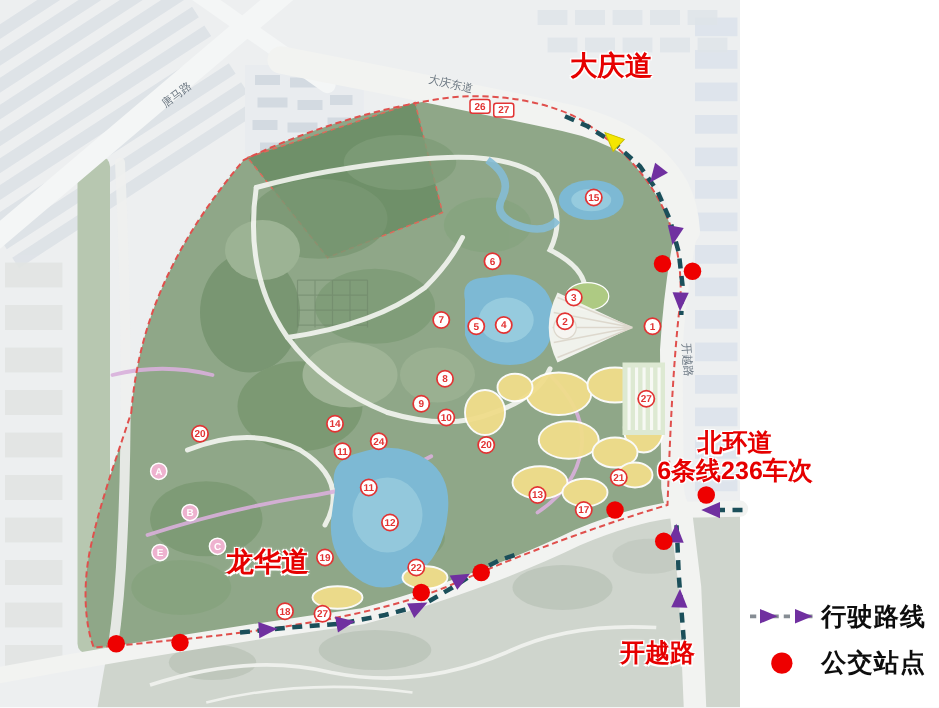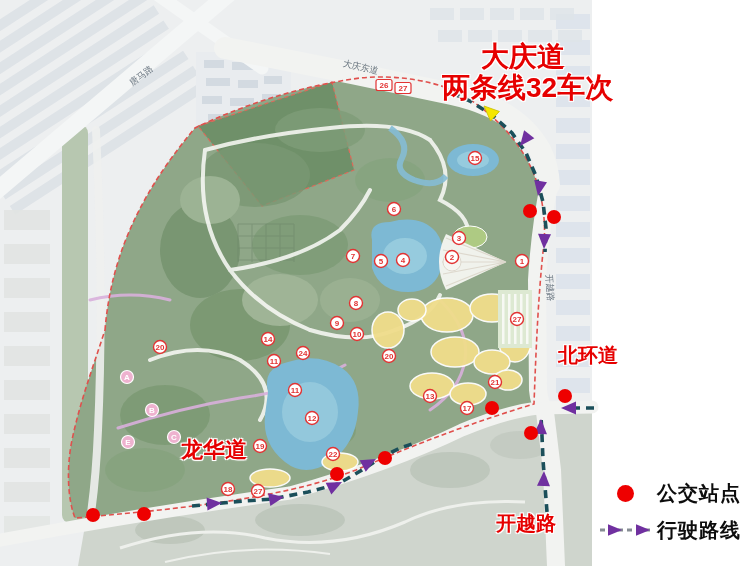--- a/index.html
+++ b/index.html
@@ -2,21 +2,21 @@
 <html><head>
 <meta charset="utf-8">
 <style>
   html,body{margin:0;padding:0;background:#ffffff;}
   #stage{position:relative;width:751px;height:566px;background:#ffffff;overflow:hidden;
          font-family:"Liberation Sans","DejaVu Sans",sans-serif;}
   svg{display:block;}
   .anno{position:absolute;text-align:center;font-weight:bold;color:#e60000;line-height:1.12;
         text-shadow:1px 1px 0 #fff,-1px -1px 0 #fff,1px -1px 0 #fff,-1px 1px 0 #fff,0 0 3px #fff;
         white-space:nowrap;}
-  #anno-daqing{left:442px;top:41px;width:162px;font-size:28px;}
+  #anno-daqing{left:408px;top:41px;width:162px;font-size:22px;}
   #anno-beihuan{left:514px;top:344px;width:148px;font-size:20px;}
   #anno-longhua{left:118px;top:438px;width:192px;font-size:22px;text-align:center;}
   #anno-kaiyue{left:452px;top:512px;width:148px;font-size:20px;}
   .legend{position:absolute;left:598px;top:480px;}
   .legend-row{display:flex;align-items:center;height:26px;margin-bottom:11px;}
   .legend-sym{width:54px;display:flex;align-items:center;justify-content:center;}
   .legend-dot{width:17px;height:17px;border-radius:50%;background:#ee0000;}
   .legend-label{font-size:20px;font-weight:bold;color:#0d0d0d;margin-left:5px;letter-spacing:1px;}
 </style>
 </head>
@@ -316,43 +316,43 @@
         <text x="152" y="412.8" text-anchor="middle" font-size="8" font-weight="bold" fill="#ffffff">B</text>
         <circle cx="174" cy="437" r="6.5" fill="#eeb2cf" stroke="#ffffff" stroke-width="1.2"></circle>
         <text x="174" y="439.8" text-anchor="middle" font-size="8" font-weight="bold" fill="#ffffff">C</text>
         <circle cx="128" cy="442" r="6.5" fill="#eeb2cf" stroke="#ffffff" stroke-width="1.2"></circle>
         <text x="128" y="444.8" text-anchor="middle" font-size="8" font-weight="bold" fill="#ffffff">E</text>
       </g>
   </svg>
 
   <div class="anno" id="anno-daqing">
     <div>大庆道</div>
-    <div>两条线32车次</div>
   </div>
   <div class="anno" id="anno-beihuan">
     <div>北环道</div>
+    <div>6条线236车次</div>
   </div>
   <div class="anno" id="anno-longhua">
     <div>龙华道</div>
   </div>
   <div class="anno" id="anno-kaiyue">
     <div>开越路</div>
   </div>
 
   <div class="legend">
-    <div class="legend-row">
-      <span class="legend-sym">
-        <span class="legend-dot"></span>
-      </span>
-      <span class="legend-label">公交站点</span>
-    </div>
     <div class="legend-row">
       <span class="legend-sym">
         <svg width="54" height="16" viewBox="0 0 54 16">
           <line x1="2" y1="8" x2="52" y2="8" stroke="#868d94" stroke-width="3" stroke-dasharray="5,4"></line>
           <path d="M24,8 L10,2.2 L10,13.8 Z" fill="#7030a0"></path>
           <path d="M52,8 L38,2.2 L38,13.8 Z" fill="#7030a0"></path>
         </svg>
       </span>
       <span class="legend-label">行驶路线</span>
     </div>
+    <div class="legend-row">
+      <span class="legend-sym">
+        <span class="legend-dot"></span>
+      </span>
+      <span class="legend-label">公交站点</span>
+    </div>
   </div>
 </div>
 
 </body></html>

